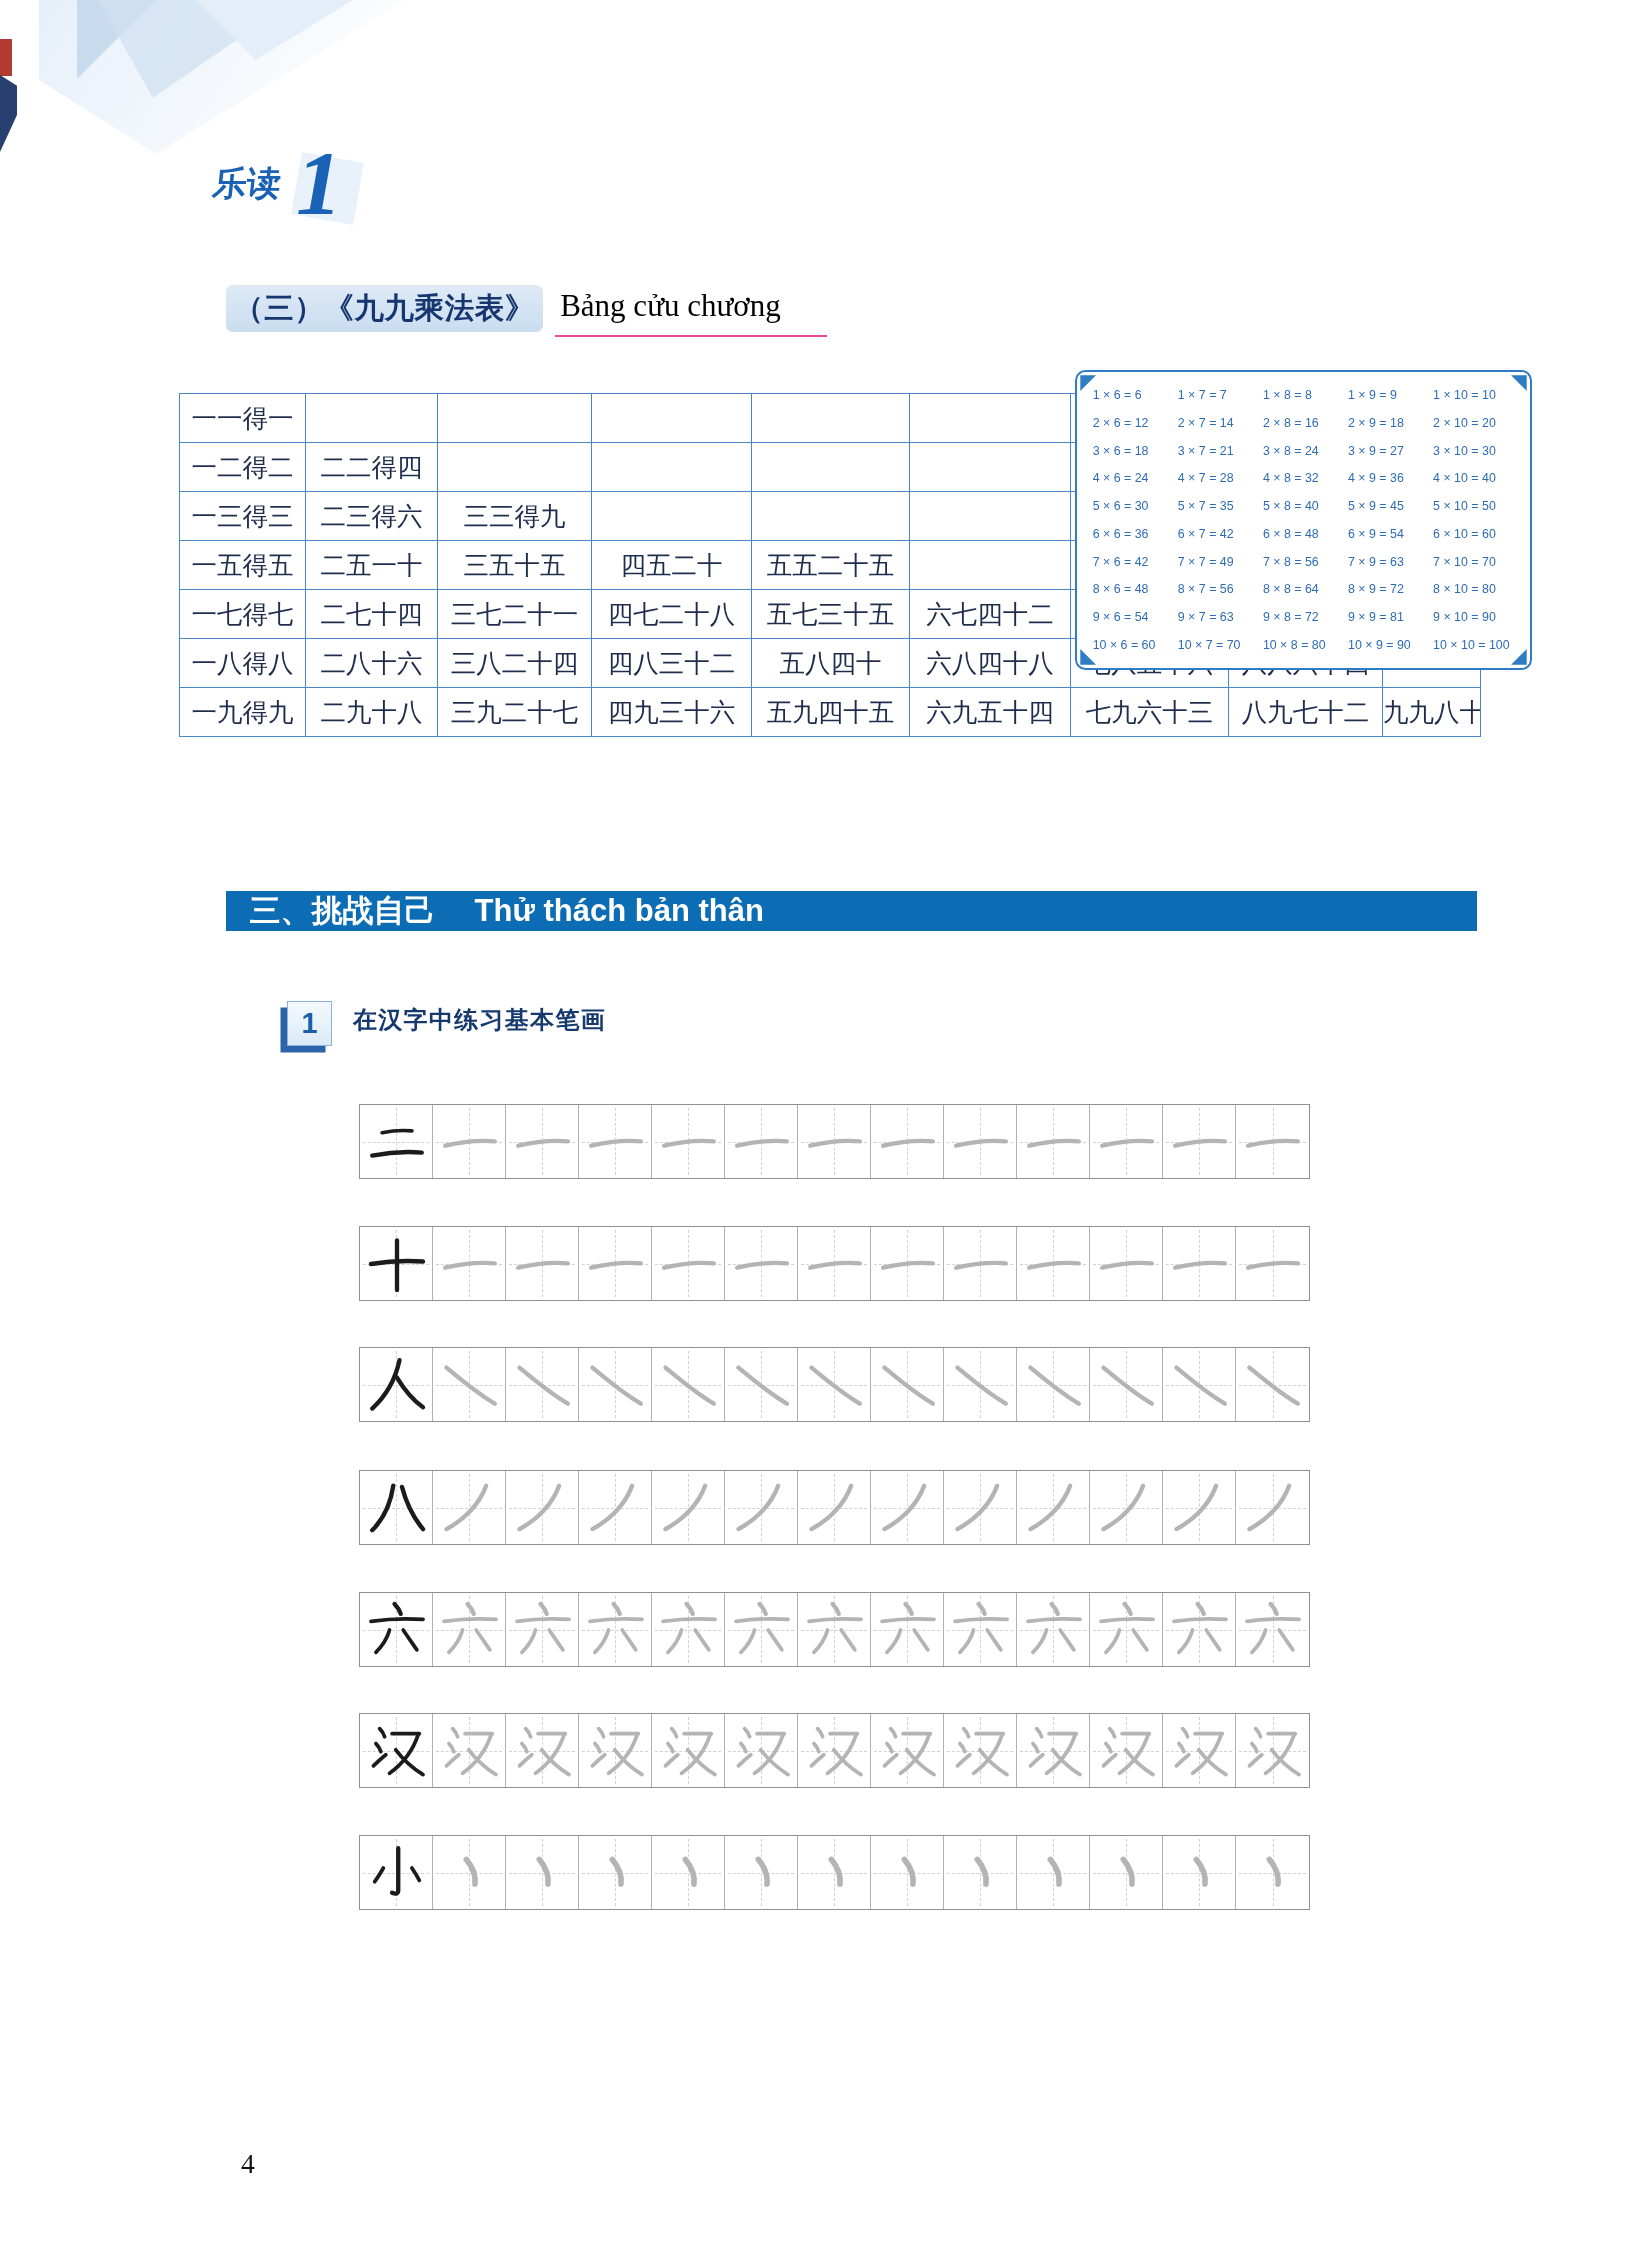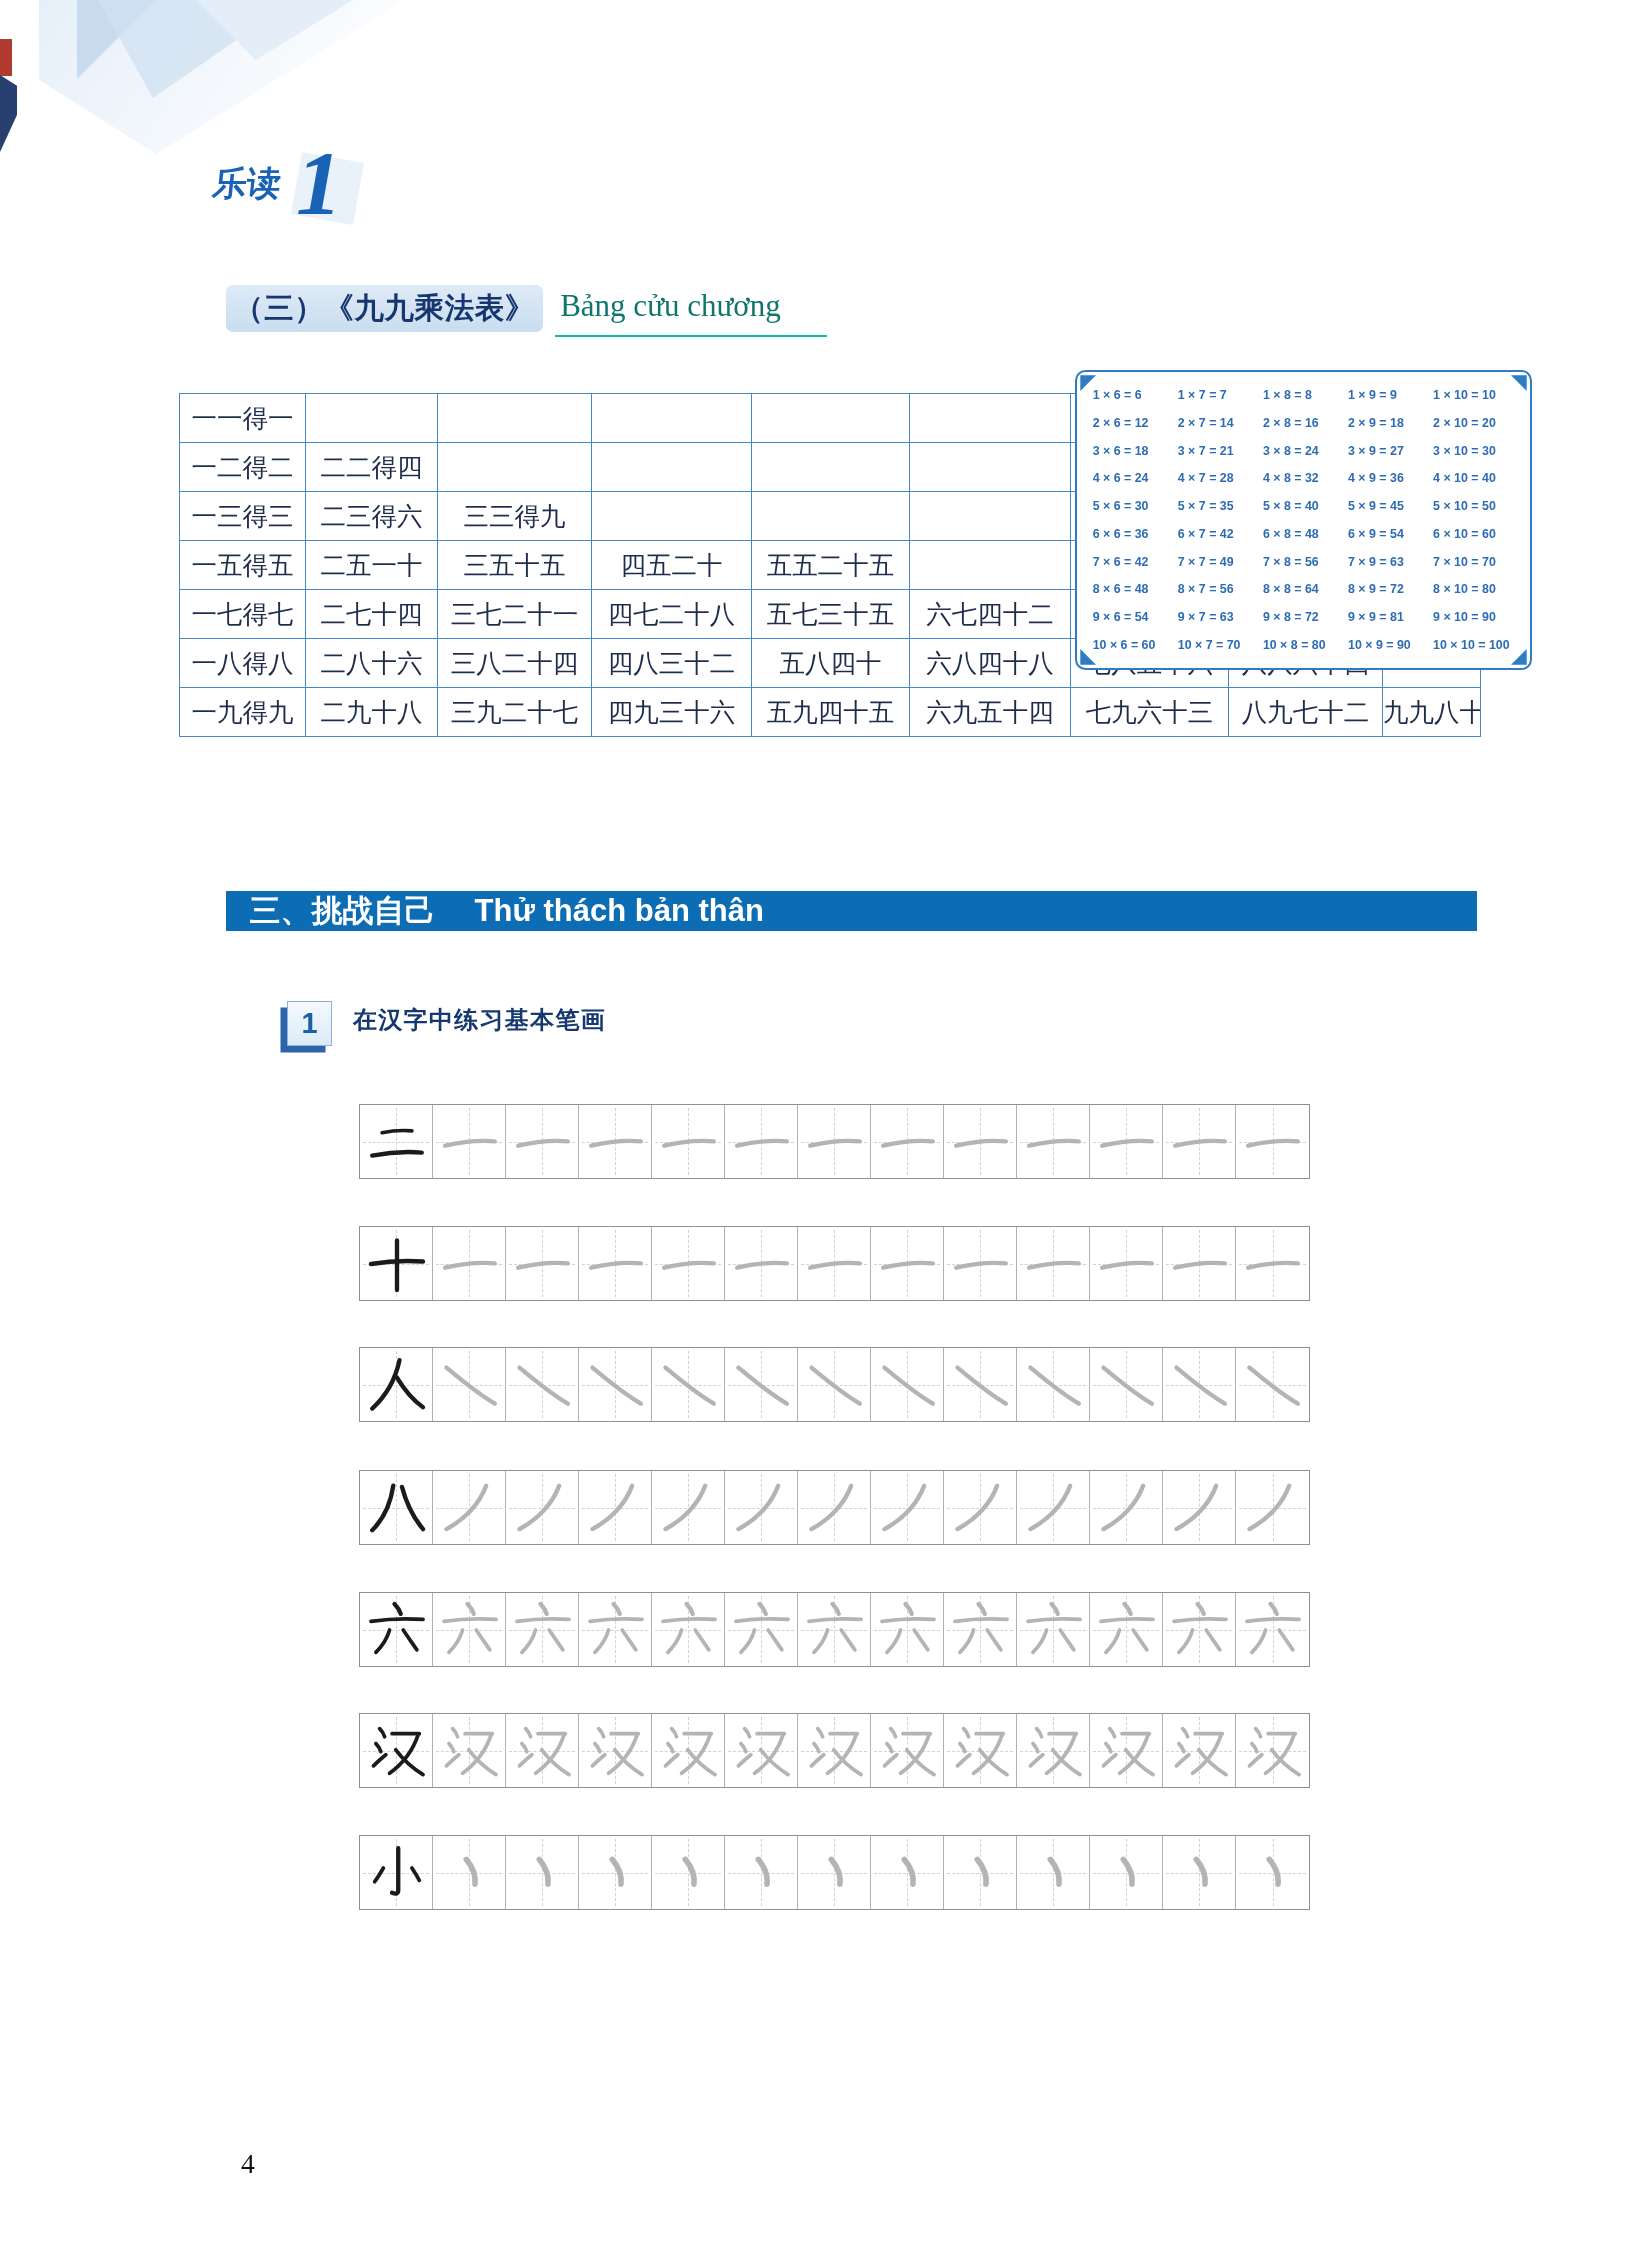--- a/index.html
+++ b/index.html
@@ -29,31 +29,31 @@
       transform:rotate(10deg);}
   .vol{position:absolute;left:296px;top:137px;font-size:92px;line-height:1;font-style:italic;
       font-weight:700;color:#1a62b6;}
 
   
   .pill{position:absolute;left:226px;top:285px;width:317px;height:47px;
       background:linear-gradient(180deg,#dfeaf6,#c9ddf0);border-radius:6.5px;
       display:flex;align-items:center;justify-content:center;}
   .pill-label{font-size:29.4px;font-weight:700;color:#16366f;letter-spacing:0.7px;text-align:right;}
   .vi-heading{position:absolute;left:555px;top:288px;padding:0 46px 10.5px 5.2px;
-      border-bottom:2px solid #14b8a6;font-size:31px;color:#0f766e;font-family:Liberation Serif, serif;}
+      border-bottom:2px solid #ec4899;font-size:31px;color:#000000;font-family:Liberation Serif, serif;}
 
   
   .rhyme-table{position:absolute;left:179px;top:393px;border-collapse:collapse;
       table-layout:fixed;width:1298px;}
   .rhyme-table td{border:1.3px solid #4788c8;height:48px;text-align:center;
       font-size:25.5px;color:#1f2d4d;padding:0;overflow:hidden;white-space:nowrap;}
 
   
   .facts-box{position:absolute;left:1075px;top:370px;width:457px;height:300px;background:#ffffff;
-      border:2px solid #2e7cc3;border-radius:10.5px;box-sizing:border-box;z-index:5;font-weight:bold;}
+      border:2px solid #2e7cc3;border-radius:10.5px;box-sizing:border-box;z-index:5;}
   .facts-grid{position:absolute;left:15.7px;right:11.8px;top:9.2px;bottom:9.2px;display:grid;
       grid-template-columns:repeat(5,1fr);grid-auto-rows:1fr;
       font-family:"Liberation Sans","DejaVu Sans",sans-serif;font-size:12.4px;color:#2d6cb3;
       align-items:center;}
   .fact{white-space:nowrap;}
   .corner{position:absolute;width:15.7px;height:15.7px;background:#2e7cc3;}
   .c-tl{left:3.3px;top:3.3px;clip-path:polygon(0 0,100% 0,0 100%);}
   .c-tr{right:3.3px;top:3.3px;clip-path:polygon(0 0,100% 0,100% 100%);}
   .c-bl{left:3.3px;bottom:3.3px;clip-path:polygon(0 0,0 100%,100% 100%);}
   .c-br{right:3.3px;bottom:3.3px;clip-path:polygon(100% 0,100% 100%,0 100%);}

